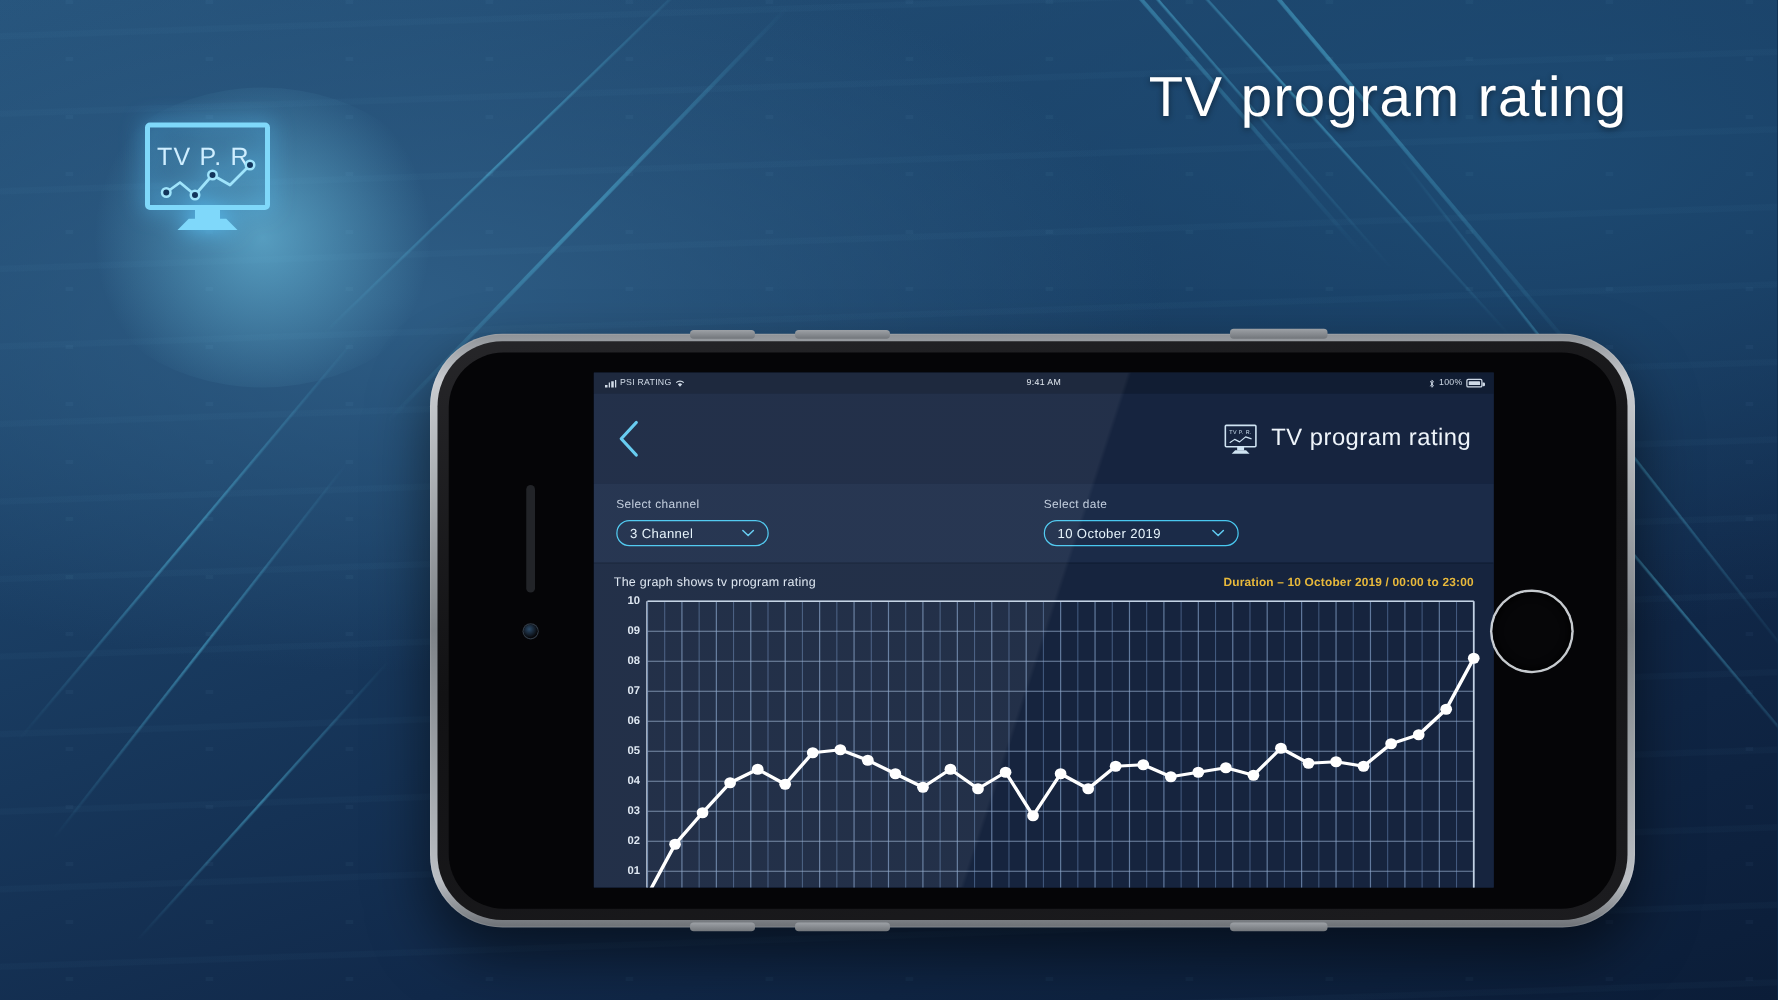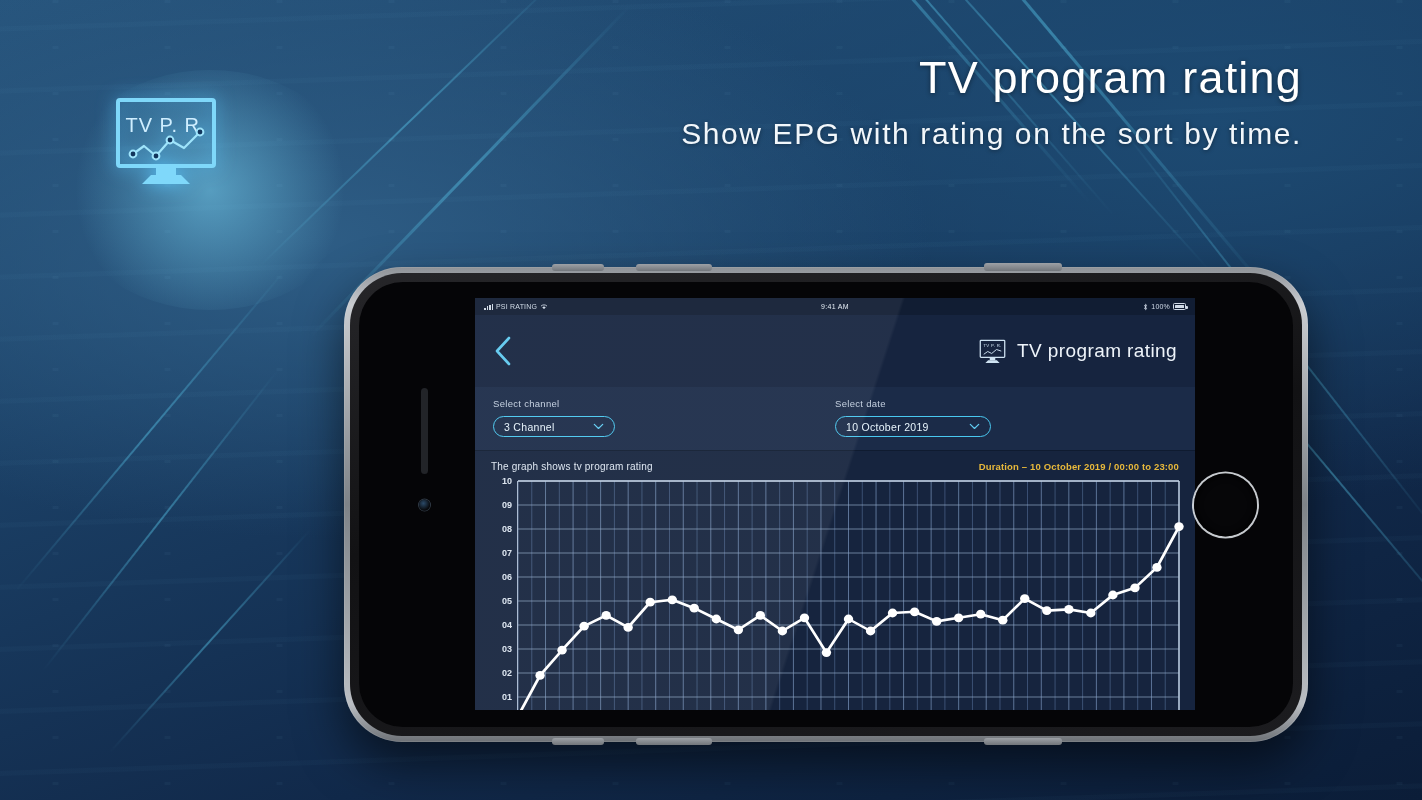--- a/index.html
+++ b/index.html
@@ -201,21 +201,20 @@
     <circle cx="43" cy="60" r="3.4" fill="#12355c" stroke="#9fe4fb" stroke-width="2"></circle>
     <circle cx="57" cy="44" r="3.4" fill="#12355c" stroke="#9fe4fb" stroke-width="2"></circle>
     <circle cx="87" cy="36" r="3.4" fill="#12355c" stroke="#9fe4fb" stroke-width="2"></circle>
     <rect x="43" y="70" width="20" height="10" fill="#7fd8fa"></rect>
     <path d="M29 88 L38 79 L68 79 L77 88 Z" fill="#7fd8fa"></path>
   </svg>
 </div>
 
 <div id="headline">
   <div class="h1">TV program rating</div>
-  <div class="h2">Show EPG with rating on the sort by time.</div>
 </div>
 
 <div id="phone">
 
   <div class="btn-edge" style="left:208px;top:-3px;width:52px;height:7px;"></div>
   <div class="btn-edge" style="left:292px;top:-3px;width:76px;height:7px;"></div>
   <div class="btn-edge" style="left:640px;top:-4px;width:78px;height:8px;"></div>
   <div class="btn-edge" style="left:208px;bottom:-3px;width:52px;height:7px;"></div>
   <div class="btn-edge" style="left:292px;bottom:-3px;width:76px;height:7px;"></div>
   <div class="btn-edge" style="left:640px;bottom:-3px;width:78px;height:7px;"></div>

